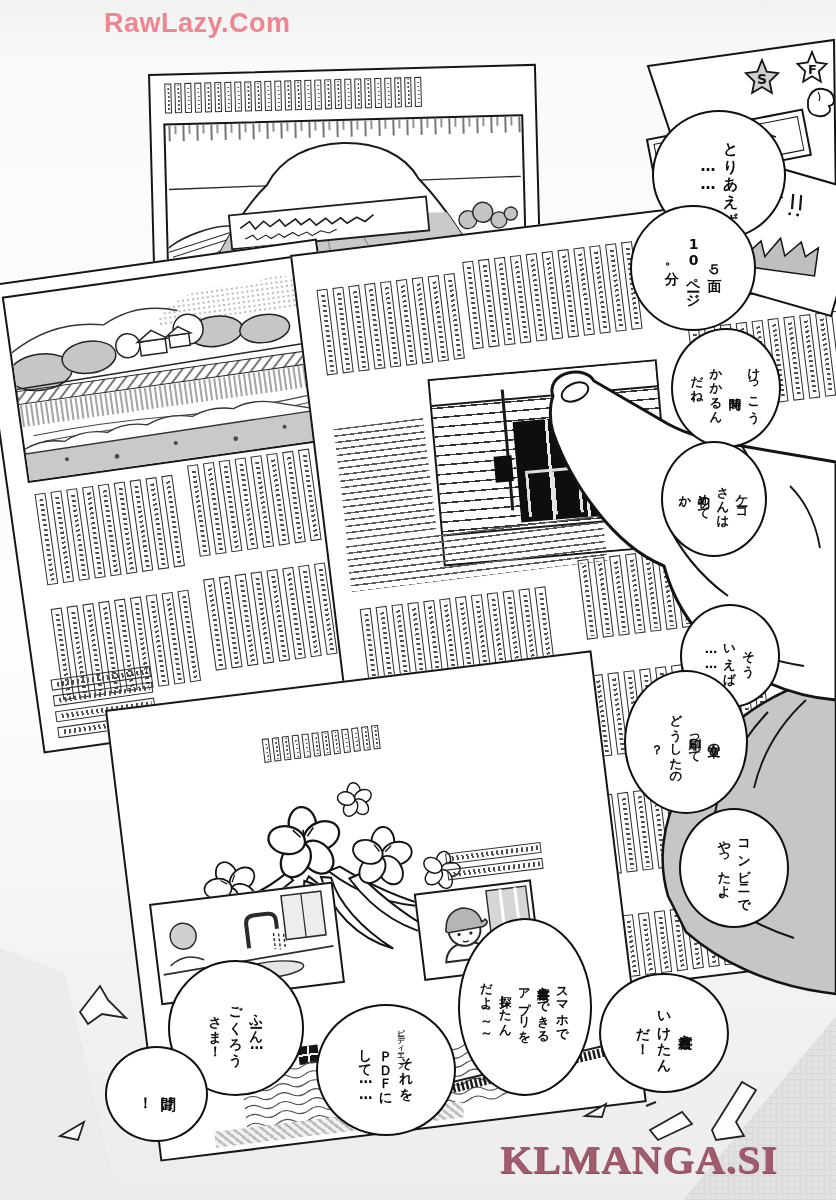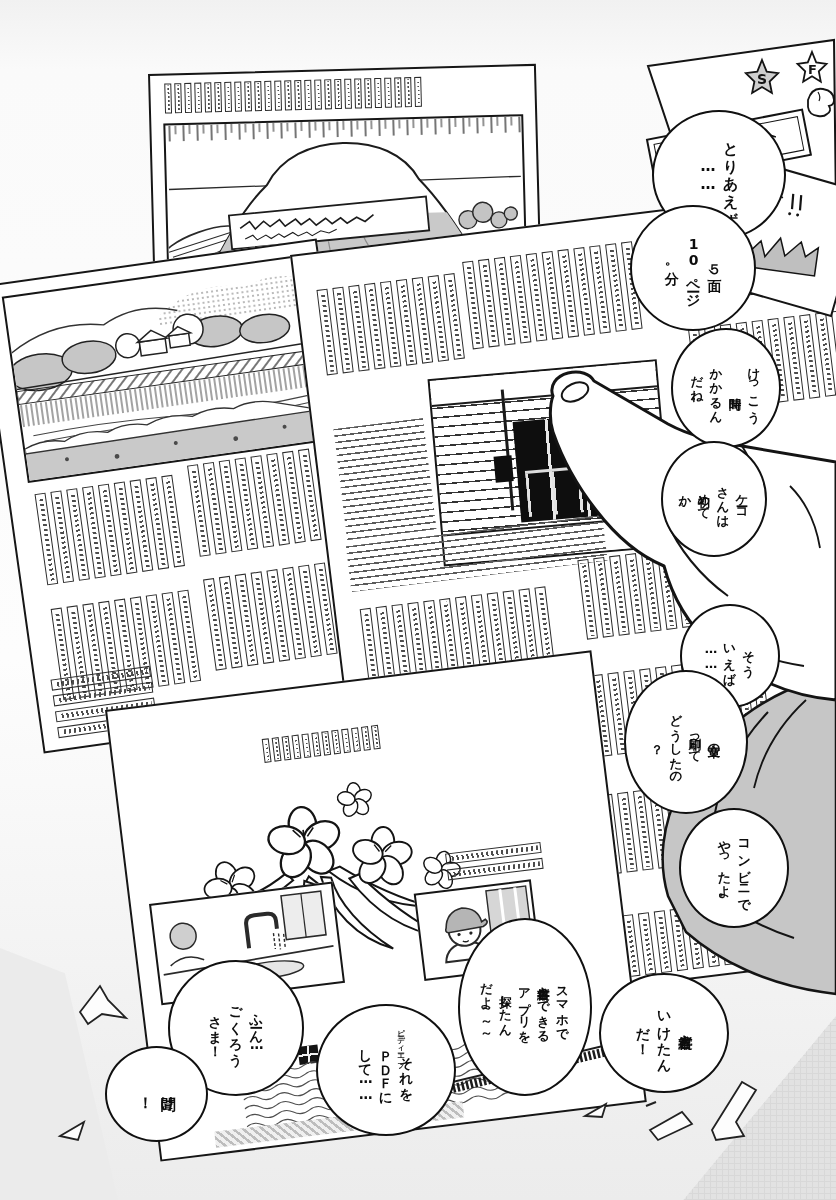--- a/index.html
+++ b/index.html
@@ -620,13 +620,15 @@
   <div class="bubble" style="left:168px;top:960px;width:132px;height:132px;">
     <span class="vtext" style="font-size:13.5px;">ふーん…
 ごくろう
 さま！</span>
   </div>
   <div class="bubble" style="left:105px;top:1046px;width:99px;height:92px;">
     <span class="vtext" style="font-size:15px;">聞け
 ！</span>
   </div>
 
+  <div class="wm-top">RawLazy.Com</div>
+  <div class="wm-bottom">KLMANGA.SI</div>
 </div>
 
 </body></html>

